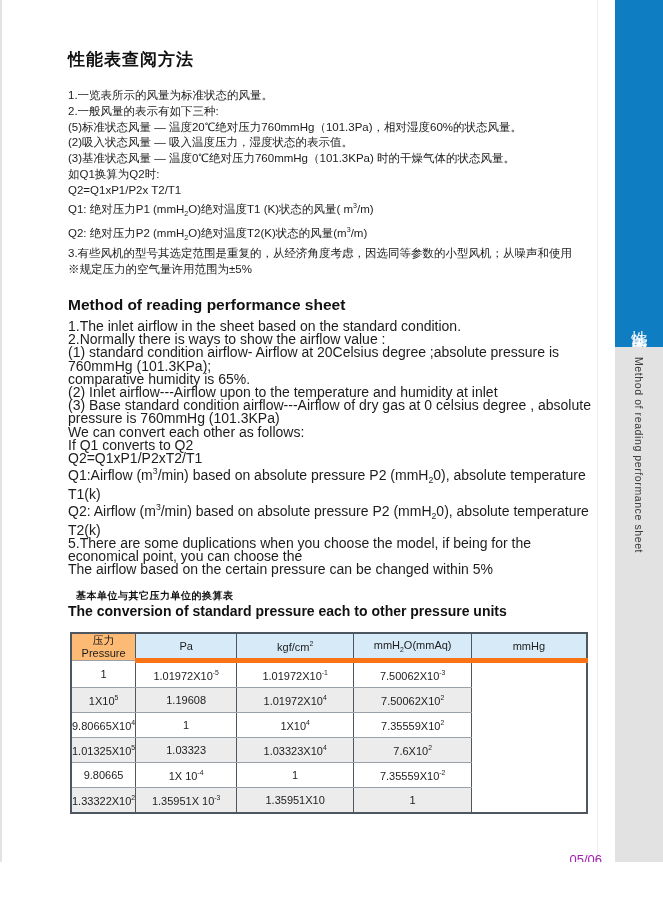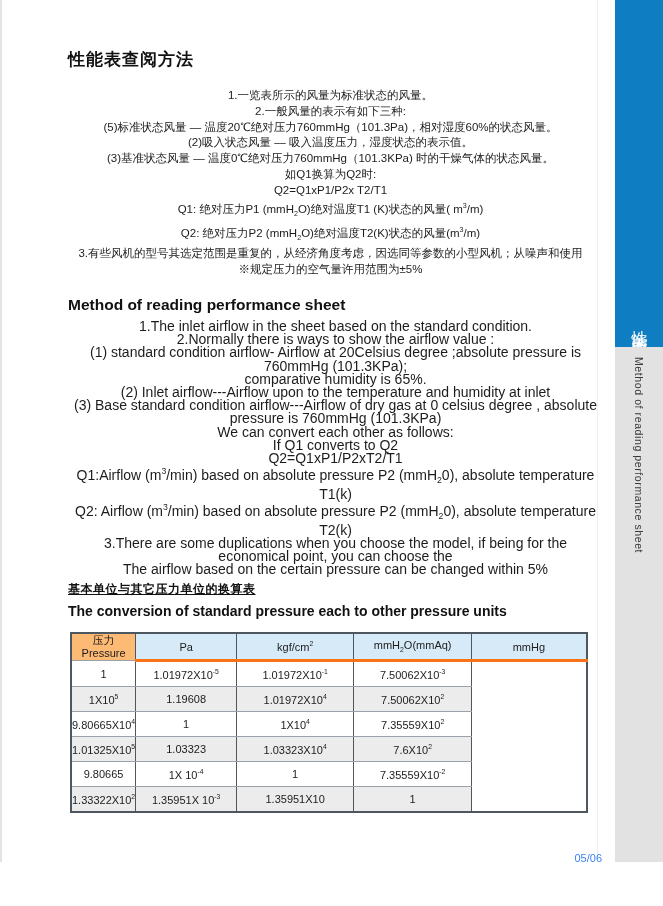--- a/index.html
+++ b/index.html
@@ -28,21 +28,21 @@
   .en-title {
     position: absolute; left: 68px; top: 296px;
     font-size: 15.5px; font-weight: bold; color: #111; margin: 0;
   }
   .en-body {
     position: absolute; left: 68px; top: 320px; width: 535px;
     font-size: 14px; line-height: 13.2px; color: #1c1c1c;
   }
   .conv-title-cn {
     position: absolute; left: 68px; top: 581px;
-    font-size: 12px; font-weight: bold; letter-spacing: 0.5px; color: #111; margin: 0; text-decoration: underline;
+    font-size: 10px; font-weight: bold; letter-spacing: 0.5px; color: #111; margin: 8px;
   }
   .conv-title-en {
     position: absolute; left: 68px; top: 603px;
     font-size: 14px; font-weight: bold; color: #111; margin: 0;
   }
 
   table.conv {
     position: absolute; left: 70px; top: 632px;
     border-collapse: collapse;
     border: 2px solid #4e565f;
@@ -51,30 +51,30 @@
   }
   table.conv th, table.conv td {
     border-left: 1px solid #4e565f;
     border-right: 1px solid #4e565f;
     border-top: 1px solid #9aa1a8;
     border-bottom: 1px solid #9aa1a8;
     text-align: center; vertical-align: middle;
     padding: 0;
     font-weight: normal;
   }
-  table.conv th { height: 22px; background: #d6eaf8; border-bottom: 3px solid #f97316; margin-top: 42px; }
+  table.conv th { height: 22px; background: #d6eaf8; border-bottom: 5px solid #f97316; margin-top: 42px; }
   table.conv td { height: 24px; }
   table.conv td.label-cell { background: #d3e8f8; font-size: 11px; line-height: 13px; }
   table.conv tr.alt td { background: #ececec; }
   table.conv tr.alt td.label-cell, table.conv td.label-cell { background: #fdba74; }
   sup, sub { font-size: 0.62em; }
 
   .page-number {
     position: absolute; right: 61px; top: 852px;
-    font-size: 11px; color: #3b82f6;
+    font-size: 13px; color: #a21caf;
   }
 
   .sidebar { position: absolute; right: 0; top: 0; width: 48px; height: 906px; }
   .tab-blue {
     position: absolute; top: 0; left: 0; width: 48px; height: 347px;
     display: flex; justify-content: center; align-items: flex-end;
     box-sizing: border-box; padding-bottom: 8px;
   }
   .vtext-cn {
     writing-mode: vertical-rl;
@@ -82,21 +82,21 @@
   }
   .tab-gray {
     position: absolute; top: 347px; left: 0; width: 48px; height: 559px;
     display: flex; justify-content: center; align-items: flex-start;
     box-sizing: border-box; padding-top: 10px;
   }
   .vtext-en {
     writing-mode: vertical-rl;
     color: #3a3a3a; font-size: 10.5px; letter-spacing: 0.6px;
   }
-  .line { white-space: normal; text-align: center; }
+  .line { white-space: normal; }
 </style>
 </head>
 <body>
 
 <div class="page">
 
   <div class="edge-left"></div>
   <div class="edge-content"></div>
 
   <h1 class="cn-title">性能表查阅方法</h1>
@@ -122,21 +122,21 @@
       <div class="line">2.Normally there is ways to show the airflow value :</div>
       <div class="line">(1) standard condition airflow- Airflow at 20Celsius degree ;absolute pressure is 760mmHg (101.3KPa);</div>
       <div class="line">comparative humidity is 65%.</div>
       <div class="line">(2) Inlet airflow---Airflow upon to the temperature and humidity at inlet</div>
       <div class="line">(3) Base standard condition airflow---Airflow of dry gas at 0 celsius degree , absolute pressure is 760mmHg (101.3KPa)</div>
       <div class="line">We can convert each other as follows:</div>
       <div class="line">If Q1 converts to Q2</div>
       <div class="line">Q2=Q1xP1/P2xT2/T1</div>
       <div class="line">Q1:Airflow (m<sup>3</sup>/min) based on absolute pressure P2 (mmH<sub>2</sub>0), absolute temperature T1(k)</div>
       <div class="line">Q2: Airflow (m<sup>3</sup>/min) based on absolute pressure P2 (mmH<sub>2</sub>0), absolute temperature T2(k)</div>
-      <div class="line">3.There are some duplications when you choose the model, if being for the economical point, you can choose the</div>
+      <div class="line">5.There are some duplications when you choose the model, if being for the economical point, you can choose the</div>
       <div class="line">The airflow based on the certain pressure can be changed within 5%</div>
     </div>
 
   <h3 class="conv-title-cn">基本单位与其它压力单位的换算表</h3>
   <h4 class="conv-title-en">The conversion of standard pressure each to other pressure units</h4>
 
   <table class="conv">
     <colgroup>
         <col style="width:37px">
         <col style="width:101px">

